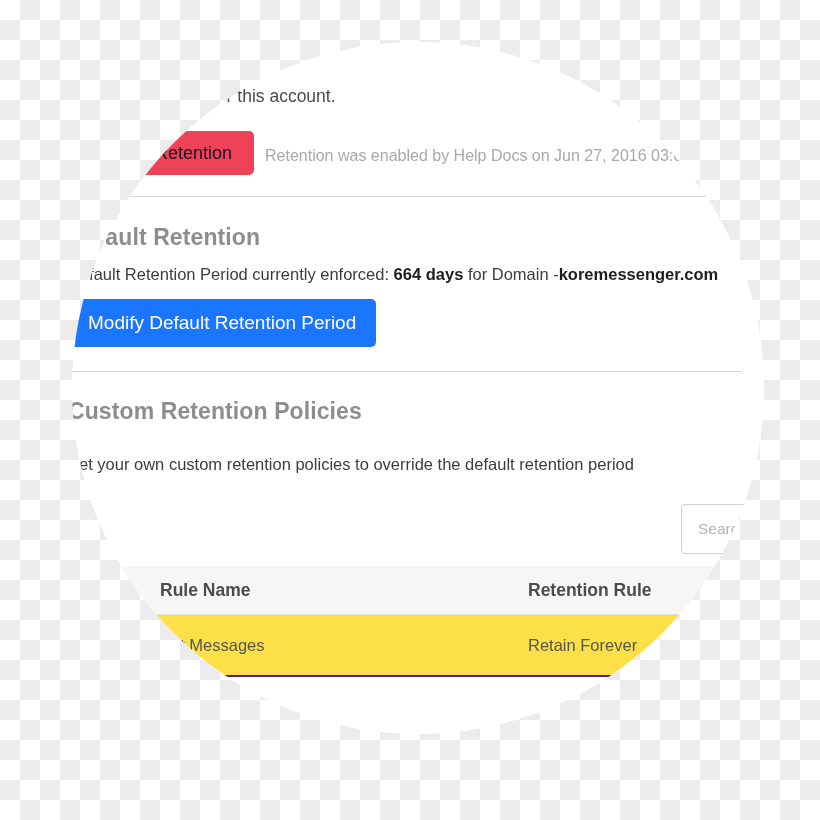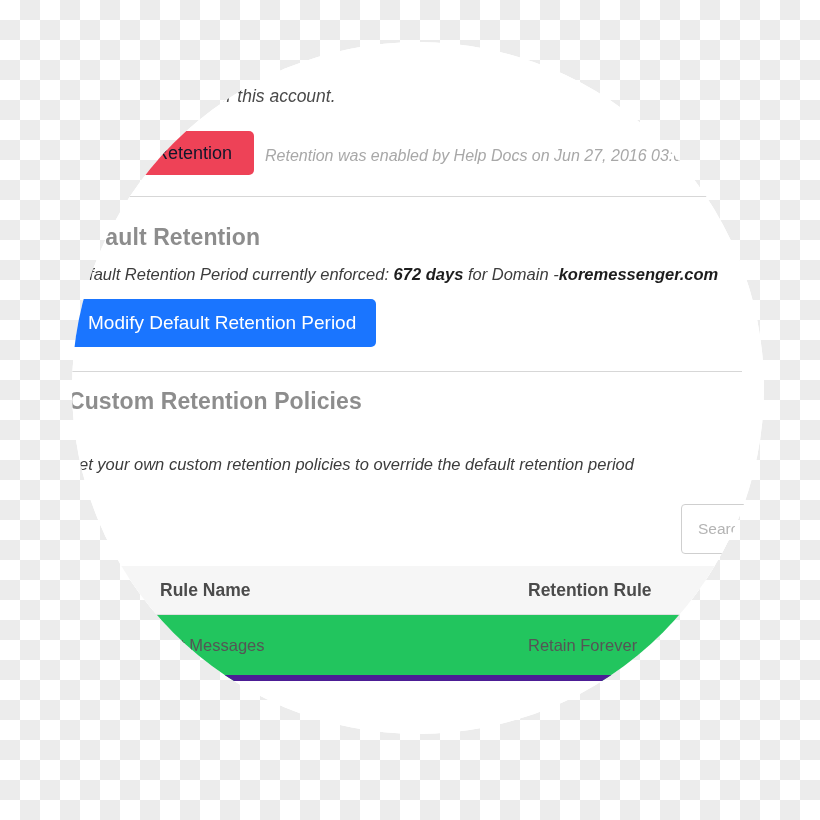--- a/index.html
+++ b/index.html
@@ -56,21 +56,20 @@
     font-size: 23px;
     font-weight: 700;
     letter-spacing: .1px;
     white-space: nowrap;
   }
   .body-txt {
     position: absolute;
     color: #3c3c3c;
     font-size: 16.5px;
     line-height: 25px;
-    font-style: italic;
   }
   .divider {
     position: absolute;
     height: 1px;
     background: #d7d7d7;
   }
 
   
   #hdr-title {
     left: 68px;
@@ -137,21 +136,21 @@
     border-radius: 5px;
     background: #1a75ff;
     color: #ffffff;
     font-family: "Liberation Sans", sans-serif;
     font-size: 19px;
     white-space: nowrap;
     cursor: pointer;
   }
 
   
-  #t-custom { left: 68px; top: 388px; text-align: right; }
+  #t-custom { left: 68px; top: 398px; text-align: right; }
   #p-custom {
     left: 68px;
     top: 452px;
     width: 580px;
   }
 
   #search-wrap {
     position: absolute;
     left: 681px;
     top: 504px;
@@ -182,22 +181,22 @@
   }
   .t-head {
     position: relative;
     height: 48px;
     background: #f6f6f6;
     border-bottom: 1px solid #e0e0e0;
   }
   .t-row {
     position: relative;
     height: 60px;
-    background: #22c55e;
-    border-bottom: 6px solid #4c1d95;
+    background: #fde047;
+    border-bottom: 2px solid #4c1d95;
   }
   .cb {
     position: absolute;
     left: 10px;
     top: 50%;
     transform: translateY(-50%);
     width: 15px;
     height: 15px;
     border-radius: 3px;
     background: #c9c9c9;
@@ -243,21 +242,21 @@
 
     <button id="btn-disable">Disable Retention</button>
 
     <div class="body-txt" id="enable-note">Retention was enabled by Help Docs on Jun 27, 2016 03:01 ,</div>
 
     <div class="divider" id="div-1"></div>
 
     <div class="sec-title" id="t-default">Default Retention</div>
 
     <div id="p-default" class="body-txt">
-      <span>Default Retention Period currently enforced: </span><b>672 days</b><span> for Domain -</span><b>koremessenger.com</b>
+      <span>Default Retention Period currently enforced: </span><b>664 days</b><span> for Domain -</span><b>koremessenger.com</b>
     </div>
 
     <button id="btn-modify">Modify Default Retention Period</button>
 
     <div class="divider" id="div-2"></div>
 
     <div class="sec-title" id="t-custom">Custom Retention Policies</div>
 
     <div class="body-txt" id="p-custom">Set your own custom retention policies to override the default retention period</div>
 

